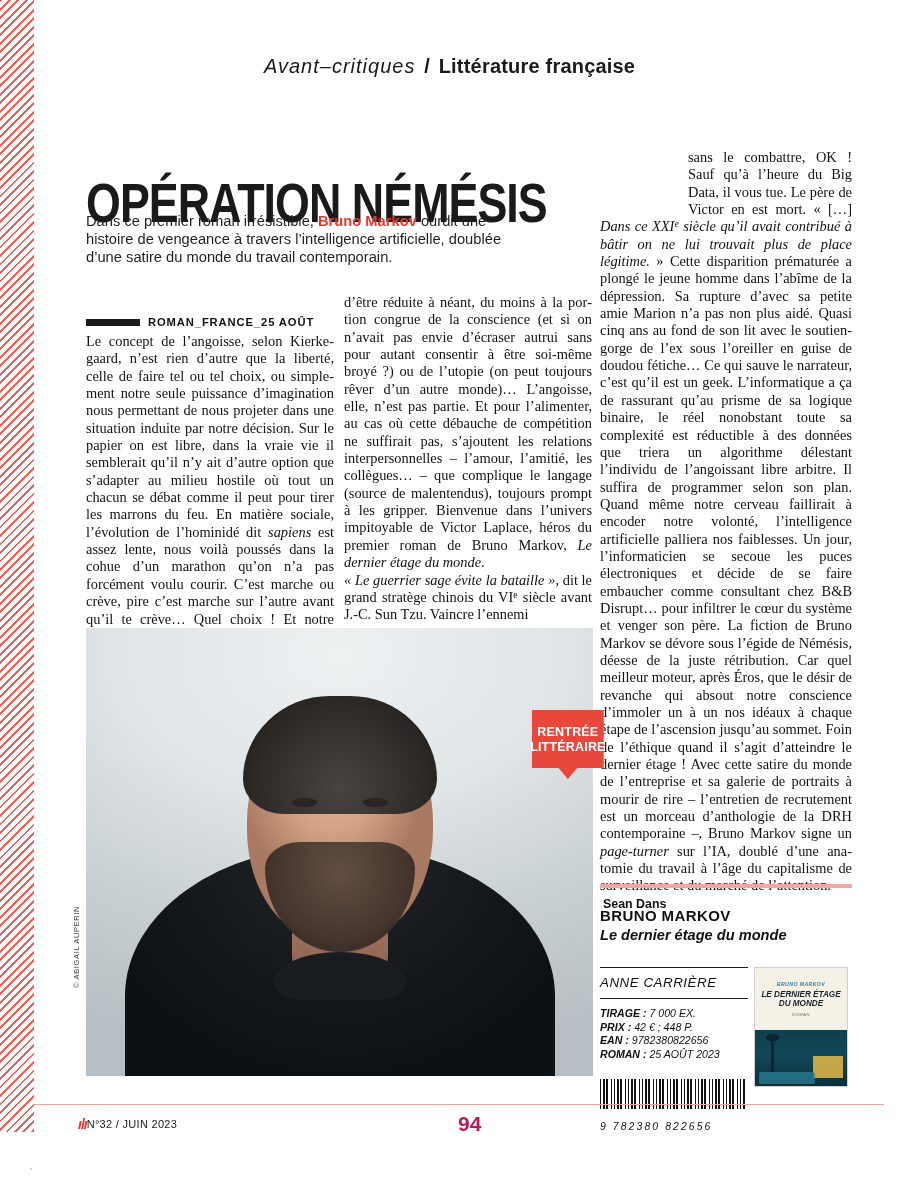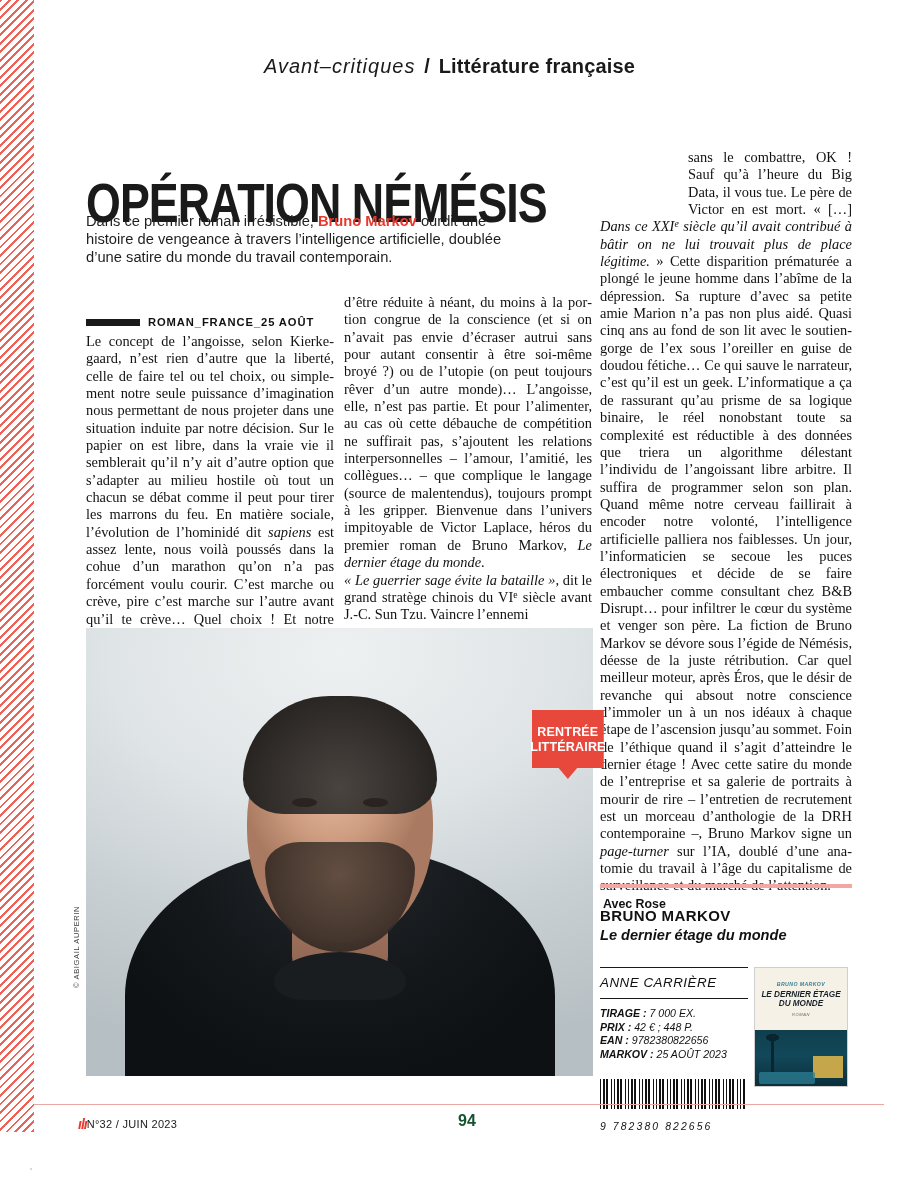--- a/index.html
+++ b/index.html
@@ -269,21 +269,21 @@
     font-family:"Liberation Sans", sans-serif;
     color:#e8392e;font-weight:700;font-style:italic;font-size:14px;letter-spacing:-1px;
   }
   #footer .issue{
     font-family:"Liberation Sans", sans-serif;
     font-size:11px;letter-spacing:.3px;color:#1a1a1a;
   }
   #footer .pageno{
     position:absolute;left:380px;top:0;
     font-family:"Liberation Sans", sans-serif;
-    font-weight:700;font-size:16px;color:#14532d;
+    font-weight:700;font-size:21px;color:#be185d;
   }
   #corner-dot{position:absolute;left:30px;top:1168px;width:2px;height:2px;background:#d9d9d9;}
 </style>
 </head>
 <body>
 
 <div id="page">
 
   <div id="stripe-band"></div>
 
@@ -309,21 +309,21 @@
   </div>
 
   <div class="bodycol" id="col2">
     <p><span>d’être réduite à néant, du moins à la por­tion congrue de la conscience (et si on n’avait pas envie d’écraser autrui sans pour autant consentir à être soi-même broyé ?) ou de l’utopie (on peut toujours rêver d’un autre monde)… L’angoisse, elle, n’est pas partie. Et pour l’alimenter, au cas où cette débauche de compétition ne suffirait pas, s’ajoutent les relations interpersonnelles – l’amour, l’amitié, les collègues… – que complique le lan­gage (source de malentendus), toujours prompt à les gripper. Bienvenue dans l’univers impitoyable de Victor Laplace, héros du premier roman de Bruno Mar­kov, </span><i>Le dernier étage du monde</i><span>.</span></p>
     <p><i>« Le guerrier sage évite la bataille »</i><span>, dit le grand stratège chinois du VI</span><sup>e</sup><span> siècle avant J.-C. Sun Tzu. Vaincre l’ennemi</span></p>
   </div>
 
   <div class="bodycol" id="col3">
     <div class="badge-float"></div>
     <p><span>sans le combattre, OK ! Sauf qu’à l’heure du Big Data, il vous tue. Le père de Victor en est mort. « […] </span><i>Dans ce XXI</i><i><sup>e</sup></i><i> siècle qu’il avait contribué à bâtir on ne lui trouvait plus de place légitime.</i><span> » Cette disparition prématurée a plongé le jeune homme dans l’abîme de la dépression. Sa rup­ture d’avec sa petite amie Marion n’a pas non plus aidé. Quasi cinq ans au fond de son lit avec le soutien-gorge de l’ex sous l’oreiller en guise de doudou fétiche… Ce qui sauve le narrateur, c’est qu’il est un geek. L’informatique a ça de rassurant qu’au prisme de sa logique binaire, le réel nonobstant toute sa complexité est réductible à des données que triera un algorithme délestant l’individu de l’an­goissant libre arbitre. Il suffira de pro­grammer selon son plan. Quand même notre cerveau faillirait à encoder notre volonté, l’intelligence artificielle palliera nos faiblesses. Un jour, l’informaticien se secoue les puces électroniques et décide de se faire embaucher comme consul­tant chez B&amp;B Disrupt… pour infiltrer le cœur du système et venger son père. La fiction de Bruno Markov se dévore sous l’égide de Némésis, déesse de la juste rétribution. Car quel meilleur moteur, après Éros, que le désir de revanche qui absout notre conscience d’immoler un à un nos idéaux à chaque étape de l’ascension jusqu’au sommet. Foin de l’éthique quand il s’agit d’atteindre le dernier étage ! Avec cette satire du monde de l’entreprise et sa galerie de portraits à mourir de rire – l’en­tretien de recrutement est un mor­ceau d’anthologie de la DRH contem­poraine –, Bruno Markov signe un </span><i>page-turner</i><span> sur l’IA, doublé d’une ana­tomie du travail à l’âge du capitalisme de surveillance et du marché de l’attention.</span></p>
-    <div class="byline">Avec Rose</div>
+    <div class="byline">Sean Dans</div>
   </div>
 
   <div id="photo">
     <div class="bg"></div>
     <div class="torso"></div>
     <div class="neck"></div>
     <div class="head"></div>
     <div class="hair"></div>
     <div class="beard"></div>
     <div class="eye l"></div>
@@ -356,21 +356,21 @@
           </div>
           <div class="meta-row">
             <b>PRIX :</b>
             <span>42 € ; 448 P.</span>
           </div>
           <div class="meta-row">
             <b>EAN :</b>
             <span>9782380822656</span>
           </div>
           <div class="meta-row">
-            <b>MARKOV :</b>
+            <b>ROMAN :</b>
             <span>25 AOÛT 2023</span>
           </div>
         </div>
 
         <div id="barcode">
           <div class="bars"></div>
           <div class="digits">9 782380 822656</div>
         </div>
       </div>
 

